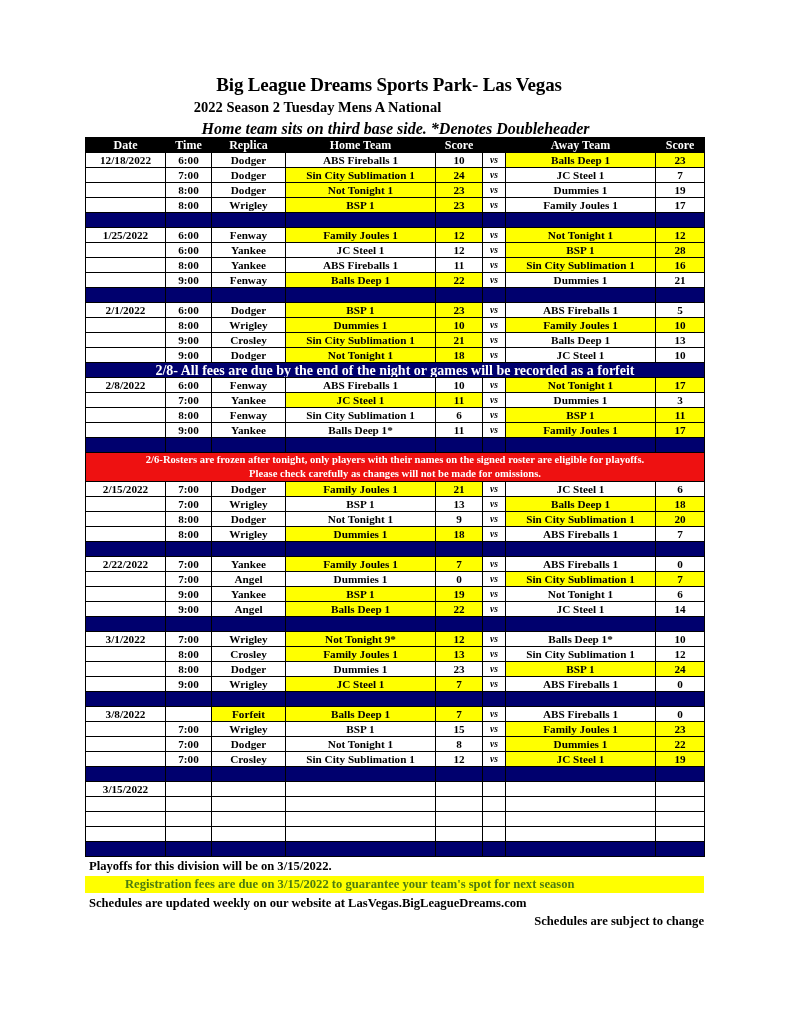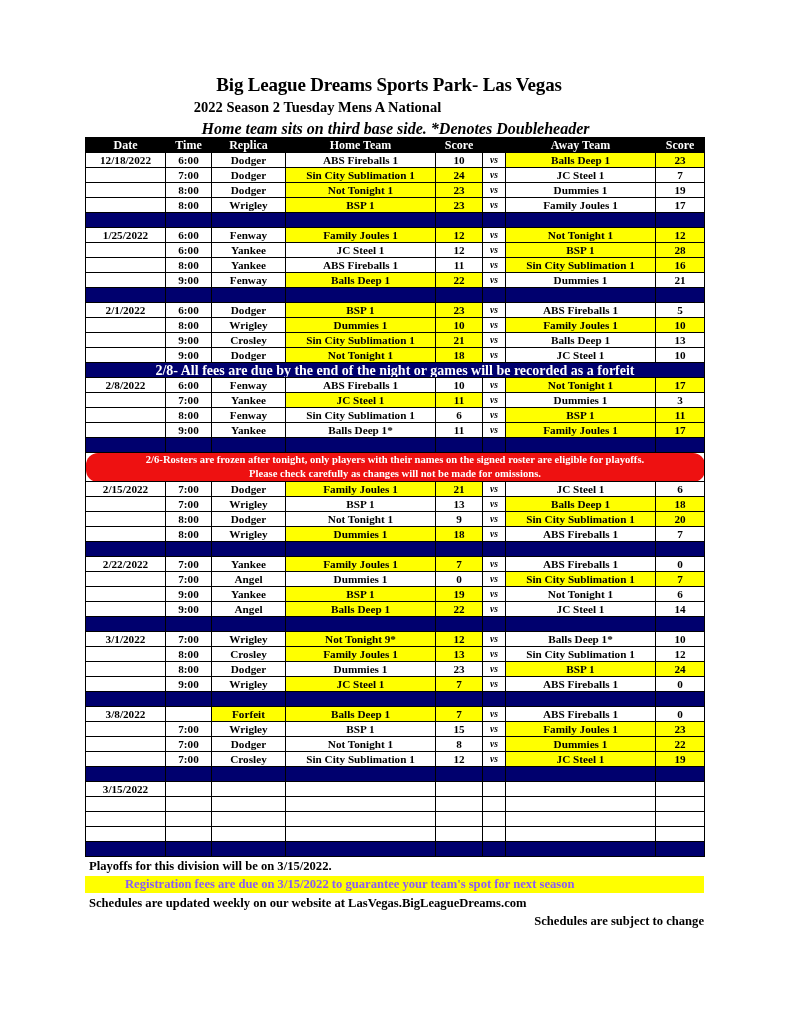--- a/index.html
+++ b/index.html
@@ -5,26 +5,26 @@
   html, body { margin: 0; padding: 0; background: #ffffff; }
   body { width: 791px; height: 1024px; position: relative; font-family: "Liberation Serif", serif; color: #000; }
   .title { position: absolute; top: 74px; left: 0; width: 778px; text-align: center; font-weight: bold; font-size: 19px; letter-spacing: -0.2px; }
   .subtitle { position: absolute; top: 99px; left: 0; width: 635px; text-align: center; font-weight: bold; font-size: 14.5px; }
   .note { position: absolute; top: 120px; left: 0; width: 791px; text-align: center; font-weight: bold; font-style: italic; font-size: 16px; }
   table.sched { position: absolute; top: 137px; left: 85px; width: 619px; border-collapse: collapse; table-layout: fixed; font-weight: bold; font-size: 11.2px; }
   table.sched td, table.sched th { border: 1px solid #000; height: 14px; padding: 0; text-align: center; white-space: nowrap; overflow: hidden; line-height: 13px; }
   table.sched th { background: #000000; color: #fff; font-size: 12px; }
   tr.spacer td { background: #00006e; height: 14px; }
   tr.notice td { background: #00006e; color: #fff; font-size: 14px; text-align: center; }
-  tr.alert td { background: #ee1111; color: #fff; font-size: 10.6px; line-height: 14px; height: 28px; border-radius: 12px; }
+  tr.alert td { background: #ee1111; color: #fff; font-size: 10.6px; line-height: 14px; height: 28px; }
   td.win { background: #ffff00; }
   td.vs { font-style: italic; font-size: 9.5px; margin-left: 40px; }
   .footer { position: absolute; left: 85px; width: 619px; font-weight: bold; font-size: 12.6px; height: 17px; line-height: 17px; padding-left: 4px; box-sizing: border-box; }
   .f1 { top: 858px; }
-  .f2 { top: 876px; background: #ffff00; color: #8b5cf6; padding-left: 40px; }
+  .f2 { top: 876px; background: #ffff00; color: #4d7c0f; padding-left: 40px; }
   .f3 { top: 895px; }
   .f4 { top: 913px; text-align: right; }
 </style>
 </head>
 <body>
 
 <div class="title">Big League Dreams Sports Park- Las Vegas</div>
 <div class="subtitle">2022 Season 2 Tuesday Mens A National</div>
 <div class="note">Home team sits on third base side.  *Denotes Doubleheader</div>
 

